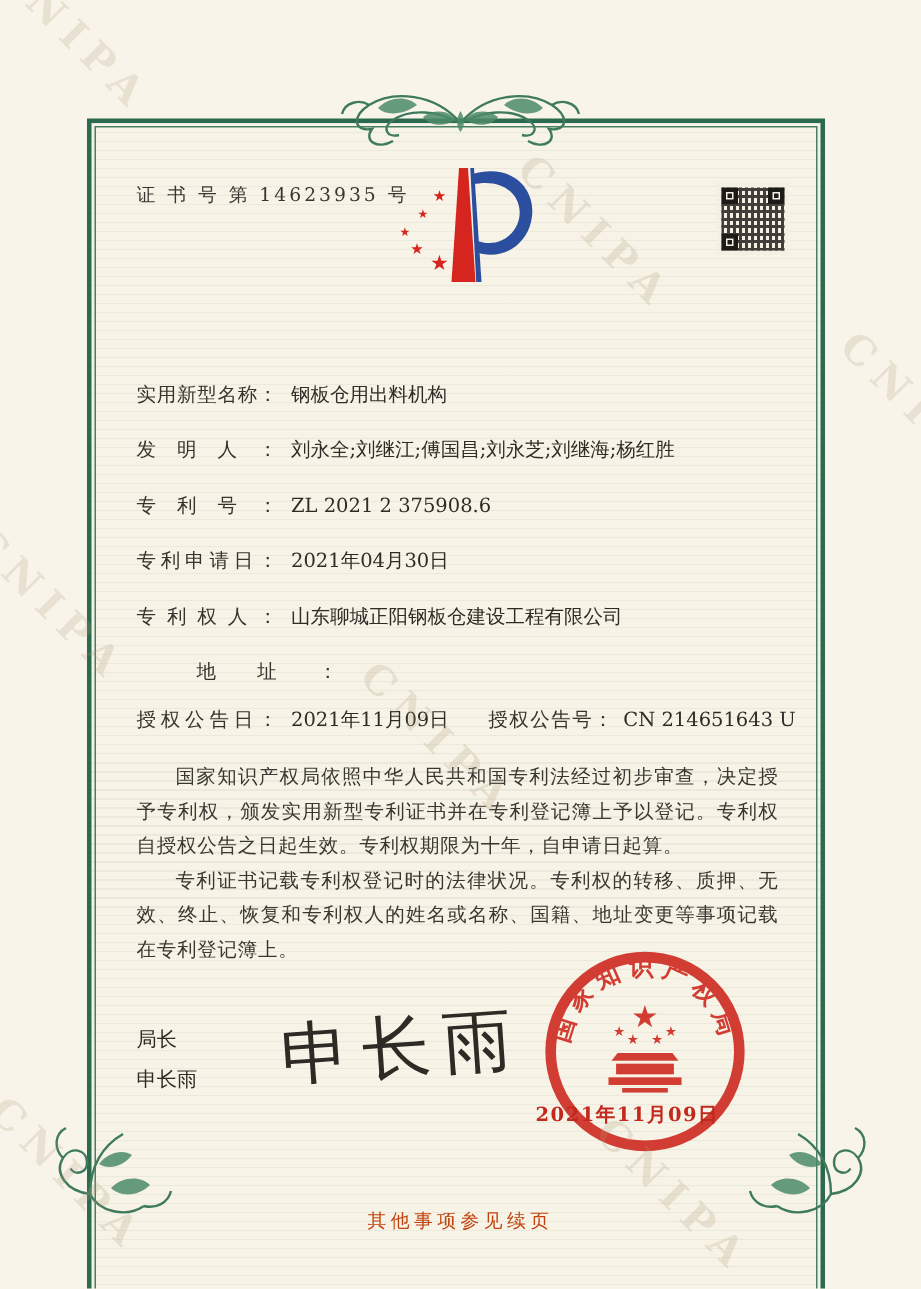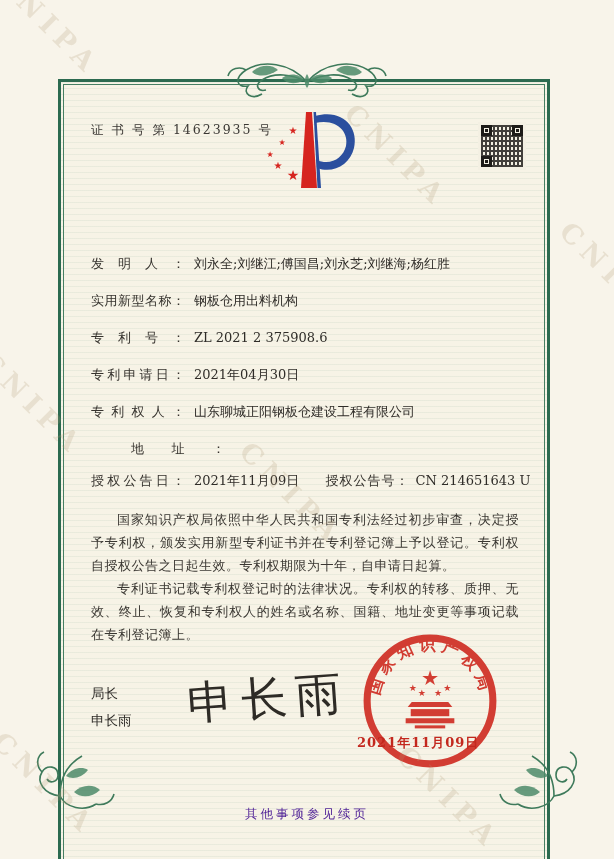--- a/index.html
+++ b/index.html
@@ -87,21 +87,21 @@
   .seal-date{
     position:absolute;left:296px;top:652px;width:150px;
     font-size:13px;font-weight:bold;color:#c3281e;letter-spacing:1px;z-index:4;
   }
   .page-info{
     position:absolute;left:0;right:0;bottom:10px;text-align:left;
     font-size:11.5px;letter-spacing:2px;color:#38352f;
   }
   .continuation{
     position:absolute;left:0;right:0;top:806px;text-align:center;
-    font-size:12.5px;letter-spacing:3px;color:#4c1d95;z-index:2;
+    font-size:12.5px;letter-spacing:3px;color:#c2410c;z-index:2;
   }
   
   .orn-top{position:absolute;left:212px;top:52px;width:190px;height:48px;z-index:2;}
   .orn-corner{position:absolute;width:92px;height:84px;z-index:2;}
   .orn-bl{left:30px;top:732px;}
   .orn-br{left:492px;top:732px;transform:scaleX(-1);}
   .orn{stroke:#3e7a5b;fill:none;stroke-width:1.6;}
   .orn-fill{fill:#4c8a68;stroke:none;opacity:.85;}
 </style>
 </head>
@@ -134,24 +134,24 @@
   <div class="qr">
     <div class="qr-noise"></div>
     <div class="finder f-tl"></div>
     <div class="finder f-tr"></div>
     <div class="finder f-bl"></div>
   </div>
 
 
   <div class="content">
     <div class="field-row">
+      <span class="flabel">实用新型名称：</span><span class="fvalue">钢板仓用出料机构</span>
+    </div>
+    <div class="field-row">
       <span class="flabel">发明人：</span><span class="fvalue">刘永全;刘继江;傅国昌;刘永芝;刘继海;杨红胜</span>
-    </div>
-    <div class="field-row">
-      <span class="flabel">实用新型名称：</span><span class="fvalue">钢板仓用出料机构</span>
     </div>
     <div class="field-row">
       <span class="flabel">专利号：</span><span class="fvalue">ZL 2021 2 375908.6</span>
     </div>
     <div class="field-row">
       <span class="flabel">专利申请日：</span><span class="fvalue">2021年04月30日</span>
     </div>
     <div class="field-row">
       <span class="flabel">专利权人：</span><span class="fvalue">山东聊城正阳钢板仓建设工程有限公司</span>
     </div>

